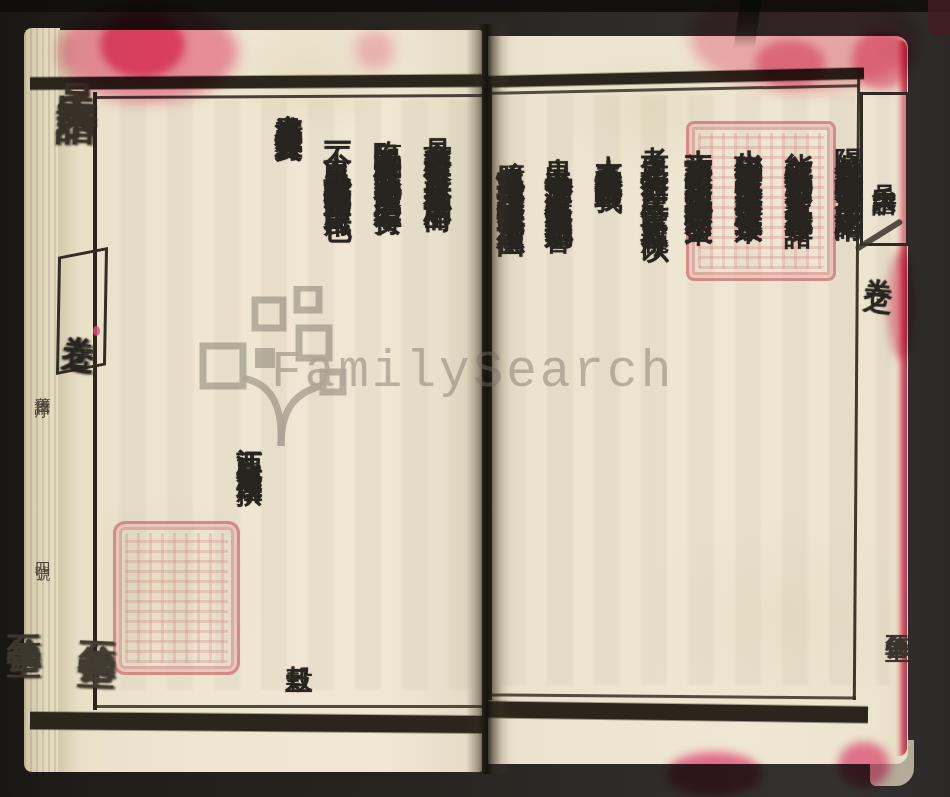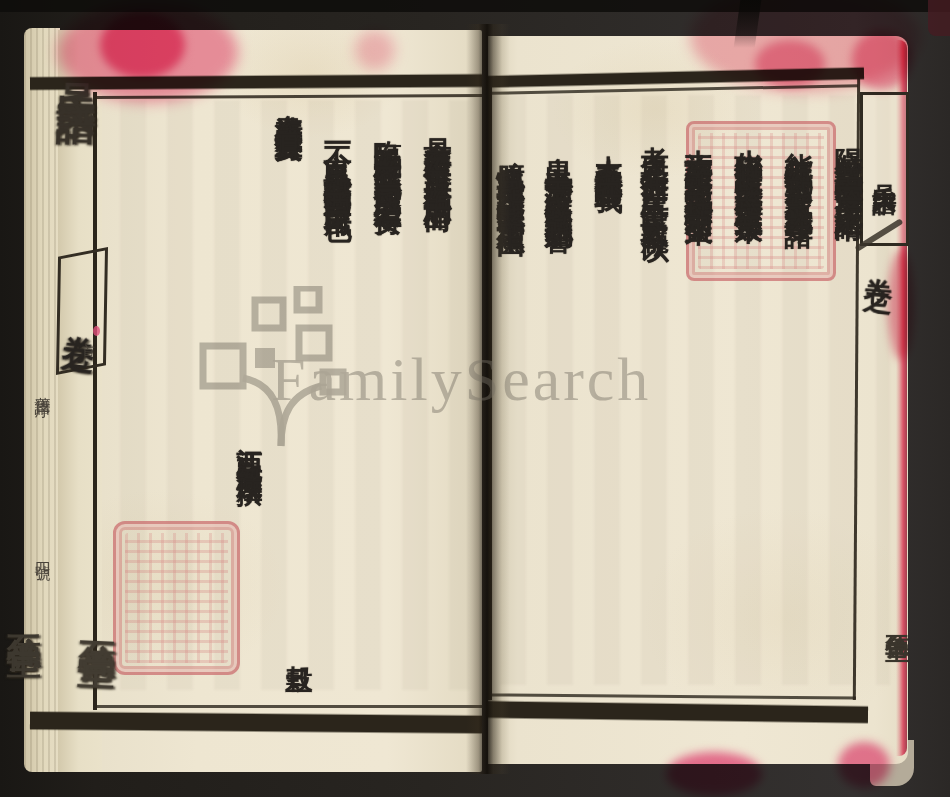--- a/index.html
+++ b/index.html
@@ -89,22 +89,22 @@
       repeating-linear-gradient(90deg,rgba(209,112,114,.30) 0 3px,rgba(0,0,0,0) 3px 12px);
   }
   .seal-r{left:686px;top:121px;width:144px;height:154px;}
   .seal-l{left:113px;top:521px;width:121px;height:148px;border-radius:12px;}
   .spine-red-dot{left:93px;top:326px;width:7px;height:10px;background:#e0507a;border-radius:50%;z-index:4;opacity:.8;}
   
   .stain{position:absolute;z-index:6;mix-blend-mode:multiply;border-radius:50%;filter:blur(7px);}
   
   .wm{left:195px;top:282px;width:560px;height:170px;z-index:8;opacity:.52;pointer-events:none;}
   .wm-text{
-    position:absolute;left:76px;top:62px;font-size:62px;letter-spacing:3px;
-    color:rgba(118,112,100,.85);font-family:Liberation Serif, serif;white-space:nowrap;
+    position:absolute;left:76px;top:62px;font-size:51px;letter-spacing:3px;
+    color:rgba(118,112,100,.85);font-family:Liberation Mono, monospace;white-space:nowrap;
   }
   .crease{left:737px;top:0;width:21px;height:48px;z-index:7;transform:skewX(-8deg);
     background:linear-gradient(180deg,rgba(10,9,7,.95),rgba(10,9,7,0));}
 </style>
 </head>
 <body>
 
 <div id="stage">
 
   <div class="abs bg-topband"></div>

